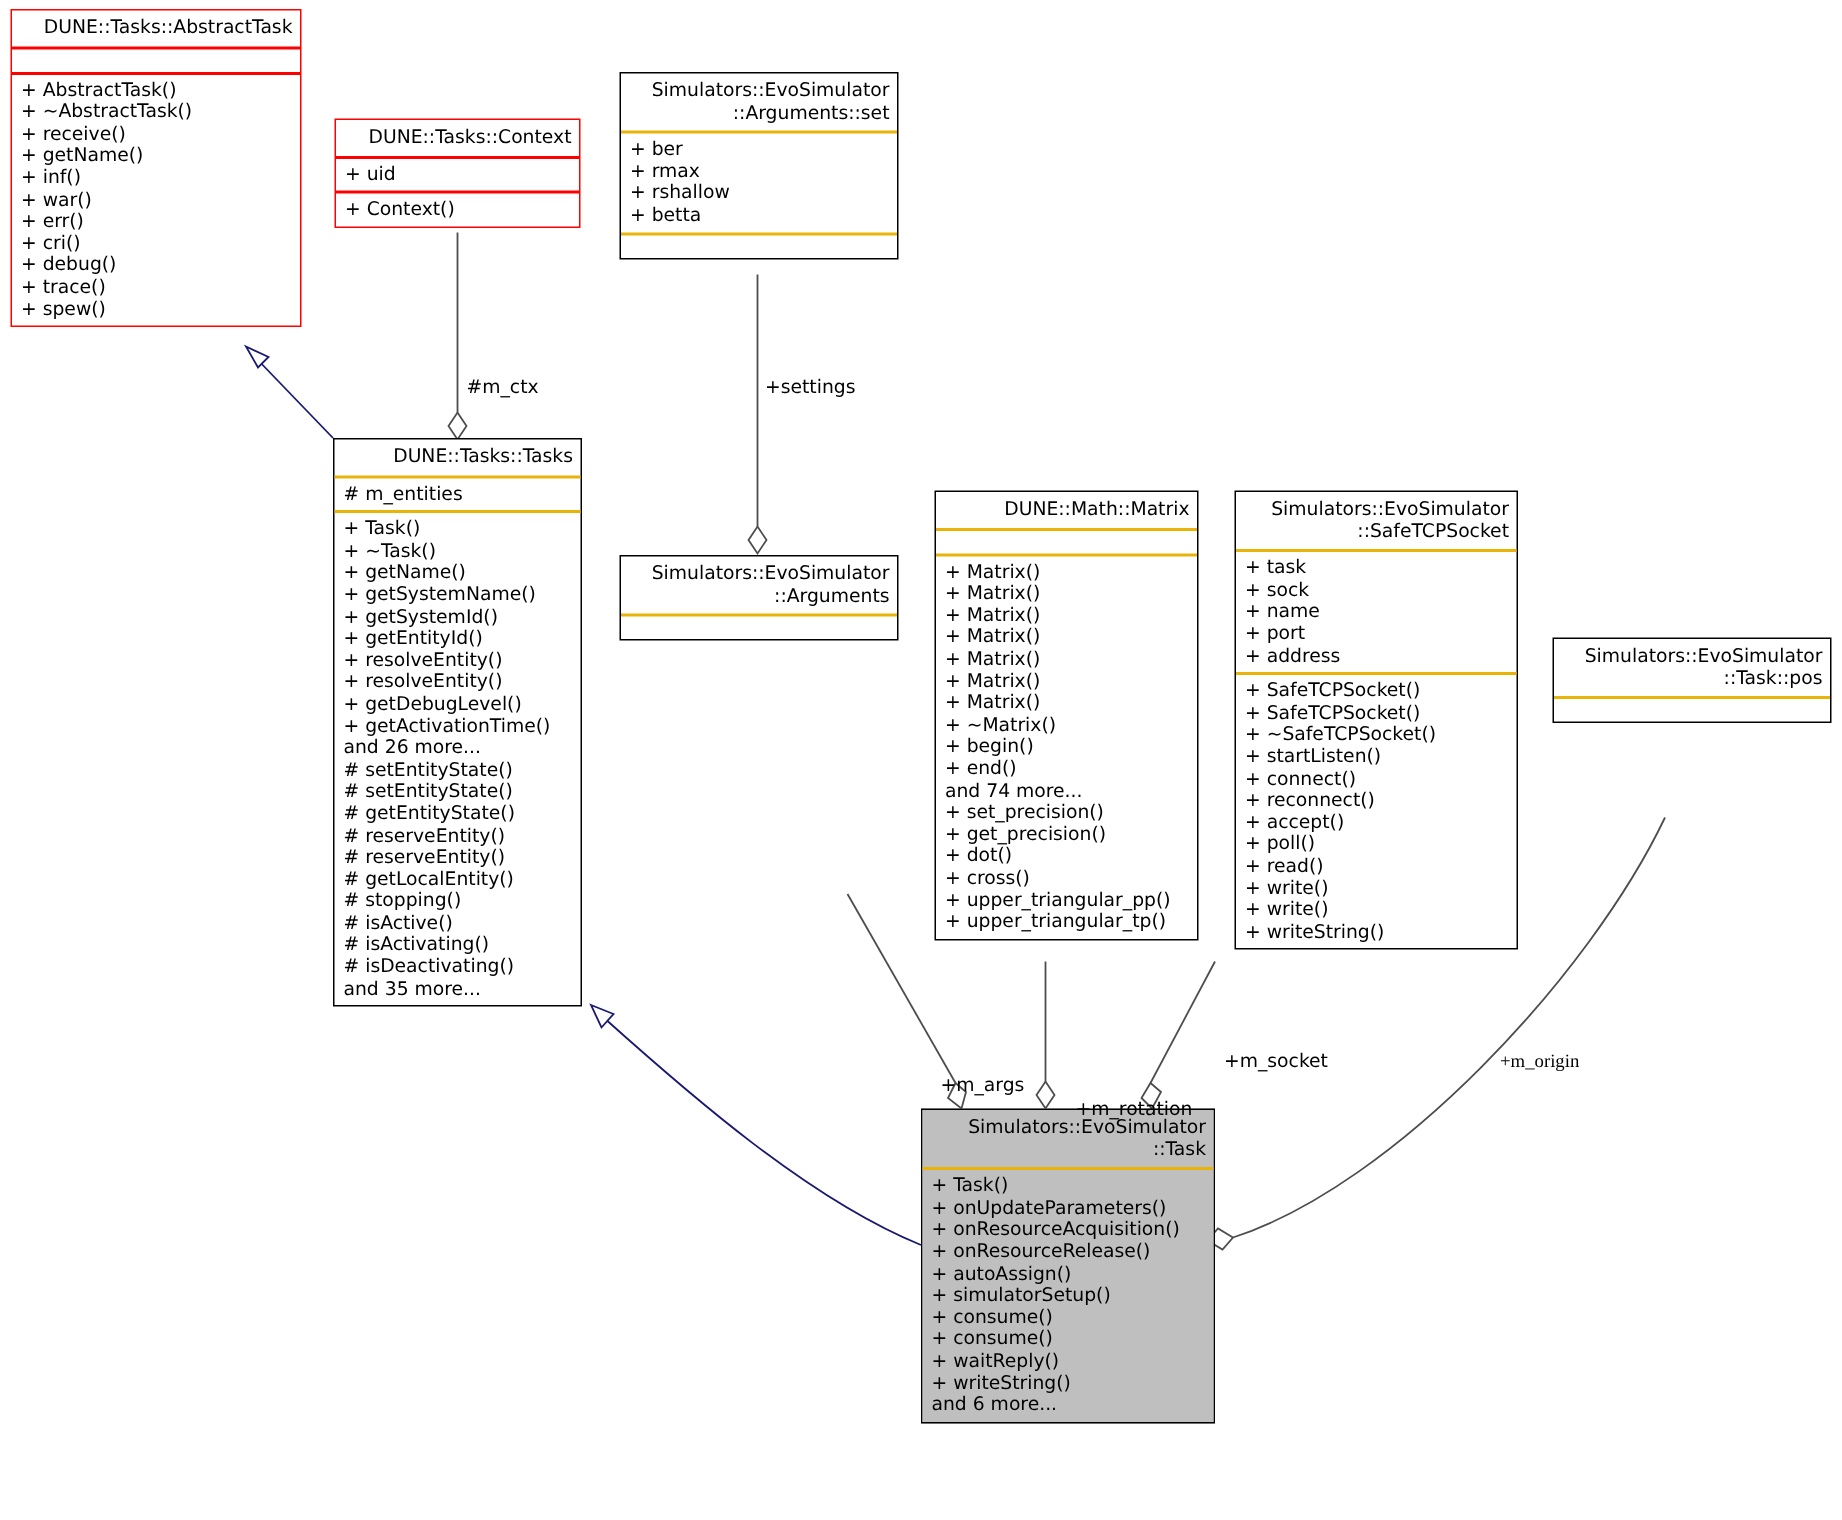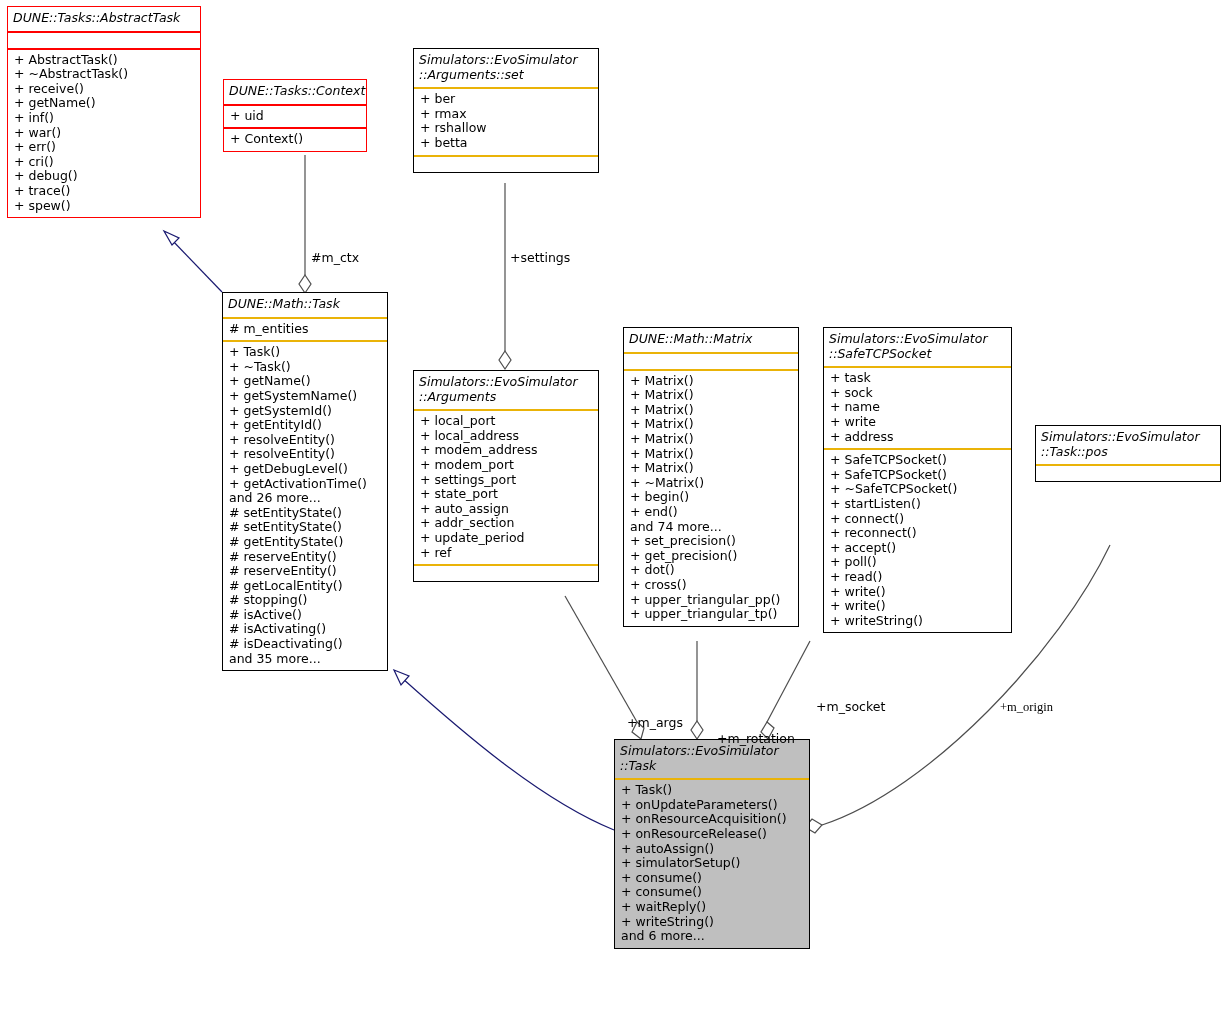--- a/index.html
+++ b/index.html
@@ -42,23 +42,22 @@
     background: #bfbfbf;
   }
   .uml-box.grey .sec {
     background: #bfbfbf;
   }
   .sec {
     box-sizing: border-box;
     padding: 3px 6px 4px 6px;
   }
   .sec.title {
-    text-align: left;
+    text-align: right;
     padding: 4px 5px 5px 5px;
-    font-style: italic;
   }
   .sec.divider-top {
     border-top: 2px solid #eab308;
   }
   .red .sec.divider-top {
     border-top-color: #ff0000;
   }
   .sec.empty {
     min-height: 17px;
     padding-top: 6px;
@@ -134,21 +133,21 @@
       <div class="member">+ inf()</div>
       <div class="member">+ war()</div>
       <div class="member">+ err()</div>
       <div class="member">+ cri()</div>
       <div class="member">+ debug()</div>
       <div class="member">+ trace()</div>
       <div class="member">+ spew()</div>
     </div>
   </div>
 
-  <div class="uml-box red" style="left:223px; top:79px; width:144px;">
+  <div class="uml-box red" style="left:223px; top:79px; width:164px;">
     <div class="sec title">DUNE::Tasks::Context</div>
     <div class="sec divider-top">
       <div class="member">+ uid</div>
     </div>
     <div class="sec divider-top">
       <div class="member">+ Context()</div>
     </div>
   </div>
 
   <div class="uml-box" style="left:413px; top:48px; width:186px;">
@@ -159,21 +158,21 @@
     <div class="sec divider-top">
       <div class="member">+ ber</div>
       <div class="member">+ rmax</div>
       <div class="member">+ rshallow</div>
       <div class="member">+ betta</div>
     </div>
     <div class="sec divider-top empty"></div>
   </div>
 
   <div class="uml-box" style="left:222px; top:292px; width:166px;">
-    <div class="sec title">DUNE::Math::Task</div>
+    <div class="sec title">DUNE::Tasks::Tasks</div>
     <div class="sec divider-top">
       <div class="member"># m_entities</div>
     </div>
     <div class="sec divider-top">
       <div class="member">+ Task()</div>
       <div class="member">+ ~Task()</div>
       <div class="member">+ getName()</div>
       <div class="member">+ getSystemName()</div>
       <div class="member">+ getSystemId()</div>
       <div class="member">+ getEntityId()</div>
@@ -194,32 +193,20 @@
       <div class="member"># isDeactivating()</div>
       <div class="member">and 35 more...</div>
     </div>
   </div>
 
   <div class="uml-box" style="left:413px; top:370px; width:186px;">
     <div class="sec title">
       <div>Simulators::EvoSimulator</div>
       <div>::Arguments</div>
     </div>
-    <div class="sec divider-top">
-      <div class="member">+ local_port</div>
-      <div class="member">+ local_address</div>
-      <div class="member">+ modem_address</div>
-      <div class="member">+ modem_port</div>
-      <div class="member">+ settings_port</div>
-      <div class="member">+ state_port</div>
-      <div class="member">+ auto_assign</div>
-      <div class="member">+ addr_section</div>
-      <div class="member">+ update_period</div>
-      <div class="member">+ ref</div>
-    </div>
     <div class="sec divider-top empty"></div>
   </div>
 
   <div class="uml-box" style="left:623px; top:327px; width:176px;">
     <div class="sec title">DUNE::Math::Matrix</div>
     <div class="sec divider-top empty"></div>
     <div class="sec divider-top">
       <div class="member">+ Matrix()</div>
       <div class="member">+ Matrix()</div>
       <div class="member">+ Matrix()</div>
@@ -242,21 +229,21 @@
 
   <div class="uml-box" style="left:823px; top:327px; width:189px;">
     <div class="sec title">
       <div>Simulators::EvoSimulator</div>
       <div>::SafeTCPSocket</div>
     </div>
     <div class="sec divider-top">
       <div class="member">+ task</div>
       <div class="member">+ sock</div>
       <div class="member">+ name</div>
-      <div class="member">+ write</div>
+      <div class="member">+ port</div>
       <div class="member">+ address</div>
     </div>
     <div class="sec divider-top">
       <div class="member">+ SafeTCPSocket()</div>
       <div class="member">+ SafeTCPSocket()</div>
       <div class="member">+ ~SafeTCPSocket()</div>
       <div class="member">+ startListen()</div>
       <div class="member">+ connect()</div>
       <div class="member">+ reconnect()</div>
       <div class="member">+ accept()</div>

